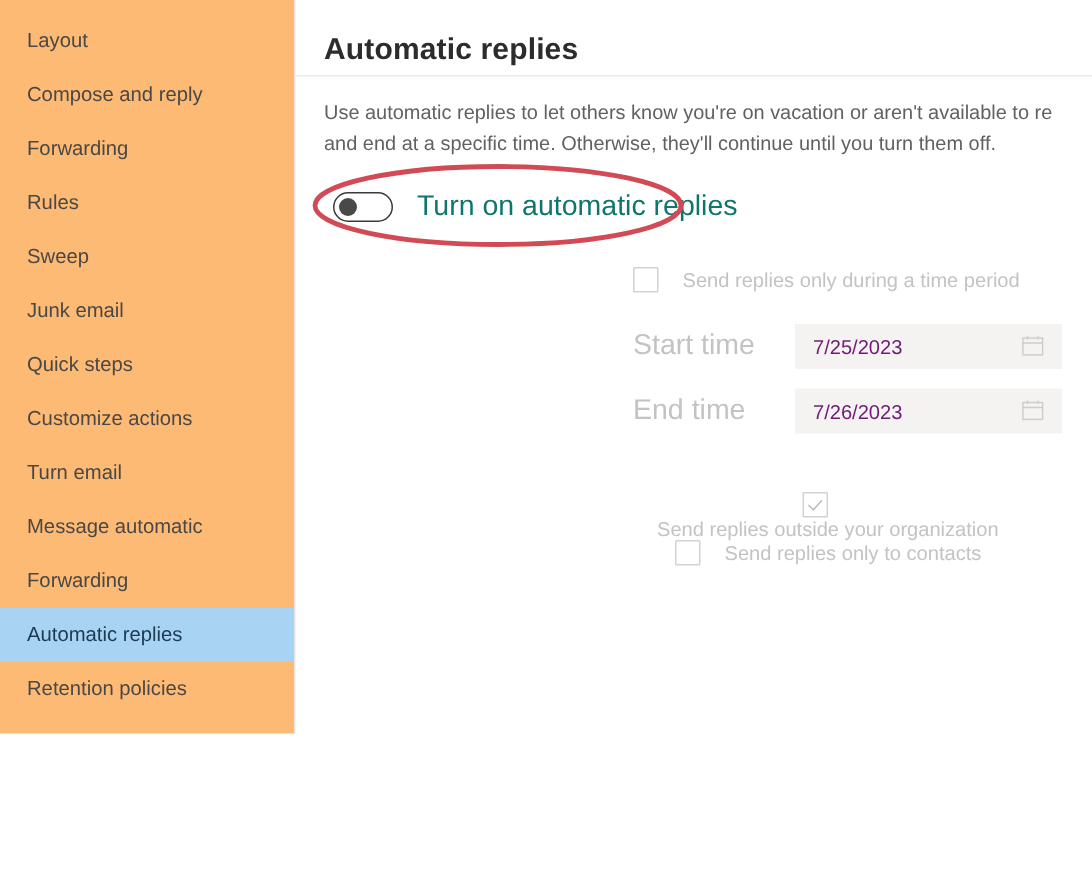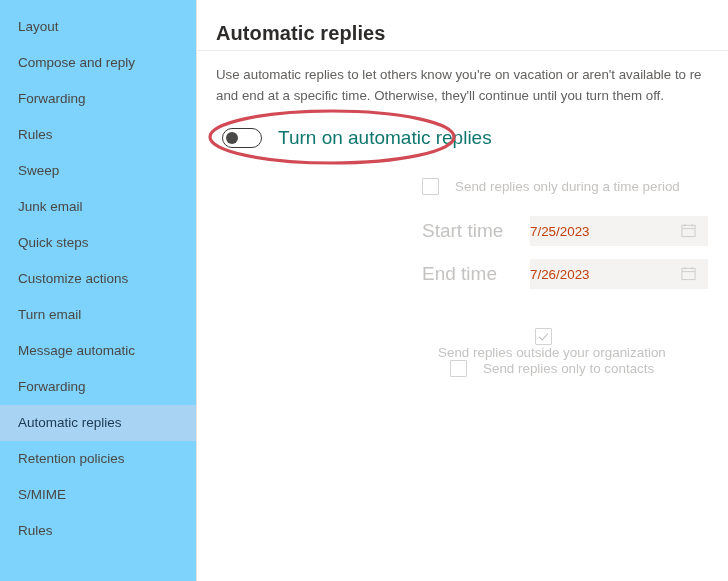--- a/index.html
+++ b/index.html
@@ -20,22 +20,22 @@
     height: 581px;
     display: flex;
     overflow: hidden;
   }
 
   
   .sidebar {
     position: relative;
     width: 197px;
     min-width: 197px;
-    height: 581px;
-    background: #7dd3fc;
+    height: 489px;
+    background: #fdba74;
     border-right: 1px solid #e5e4e3;
     box-sizing: border-box;
     padding-top: 9px;
     overflow: hidden;
   }
   .nav-item {
     height: 36px;
     line-height: 36px;
     padding-left: 18px;
     font-size: 13.5px;
@@ -193,23 +193,23 @@
     height: 30px;
     background: #f4f3f2;
     border: none;
     display: flex;
     align-items: center;
     box-sizing: border-box;
     cursor: pointer;
     flex: none;
   }
   .date-text {
-    margin-left: 0;
+    margin-left: 12px;
     font-size: 13.4px;
-    color: #c2410c;
+    color: #701a75;
     white-space: nowrap;
   }
   .cal-icon {
     position: absolute;
     right: 12px;
     top: 7px;
     width: 15px;
     height: 15px;
   }
 </style>

